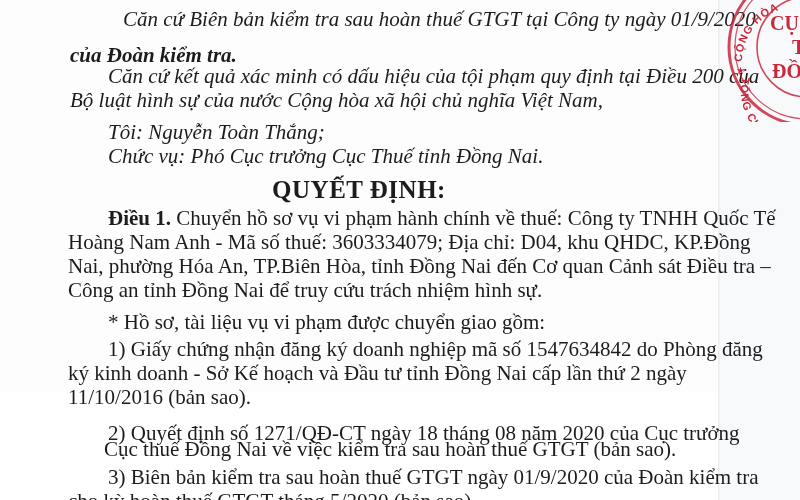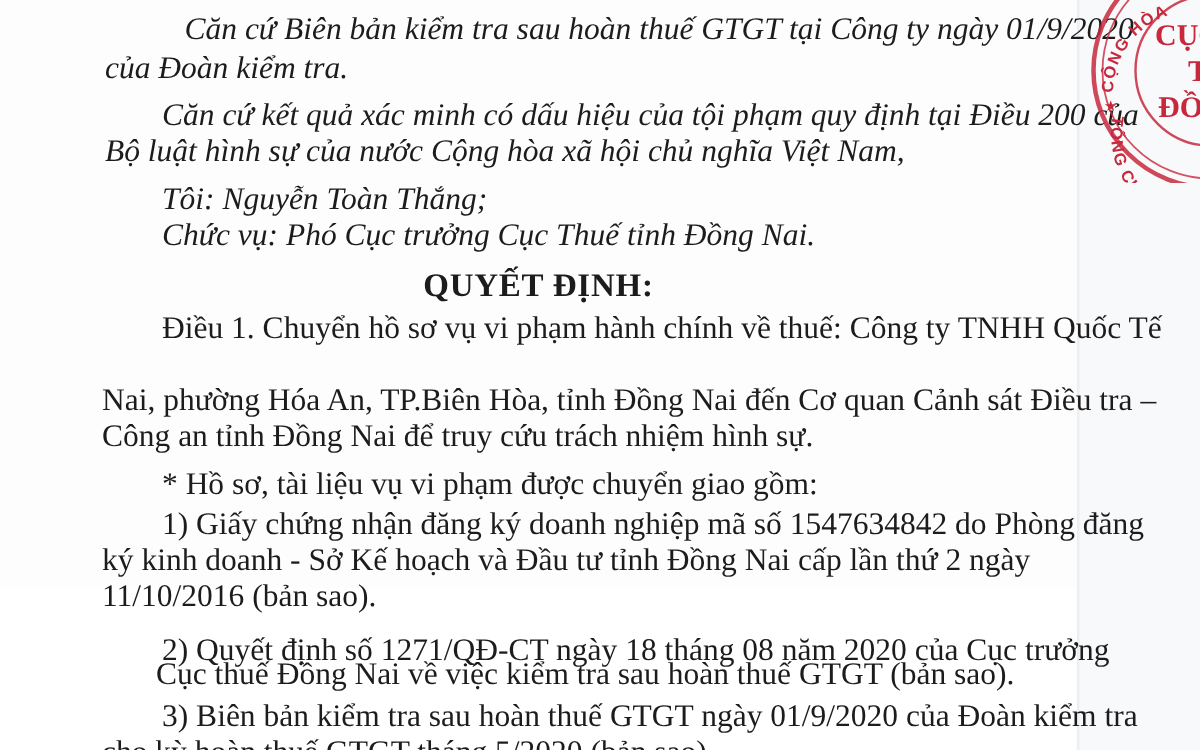--- a/index.html
+++ b/index.html
@@ -25,56 +25,57 @@
     .right-shade {
       position: absolute;
       left: 720px; top: 0; width: 80px; height: 500px;
       background: #f8f9fb;
     }
     .line {
       position: absolute;
       white-space: nowrap;
     }
     .it { font-style: italic; }
-    .b { font-weight: normal; }
+    .b { font-weight: bold; }
     .title {
       position: absolute;
       left: 0; width: 718px;
       text-align: center;
       font-weight: bold;
-      font-size: 22px;
+      font-size: 25px;
       letter-spacing: 0.5px;
     }
     .stamp {
       position: absolute;
       left: 712px; top: -38px;
       width: 170px; height: 160px;
     }
   </style>
 </head>
 <body>
 
 <div class="page">
   <div class="right-shade"></div>
   <div class="fold"></div>
 
   <div class="line it" style="left:123px; top:7px;">Căn cứ Biên bản kiểm tra sau hoàn thuế GTGT tại Công ty ngày 01/9/2020</div>
-  <div class="line it" style="left:70px; top:33px;">của Đoàn kiểm tra.</div>
+  <div class="line it" style="left:70px; top:43px;font-weight:bold;">của Đoàn kiểm tra.</div>
 
   <div class="line it" style="left:108px; top:64px;">Căn cứ kết quả xác minh có dấu hiệu của tội phạm quy định tại Điều 200 của</div>
   <div class="line it" style="left:70px; top:88px;">Bộ luật hình sự của nước Cộng hòa xã hội chủ nghĩa Việt Nam,</div>
 
   <div class="line it" style="left:108px; top:120px;">Tôi: Nguyễn Toàn Thắng;</div>
   <div class="line it" style="left:108px; top:144px;">Chức vụ: Phó Cục trưởng Cục Thuế tỉnh Đồng Nai.</div>
 
   <div class="title" style="top:178px;">QUYẾT ĐỊNH:</div>
 
   <div class="line" style="left:108px; top:206px;">
     <span class="b">Điều 1.</span><span> Chuyển hồ sơ vụ vi phạm hành chính về thuế: Công ty TNHH Quốc Tế</span>
   </div>
+  <div class="line" style="left:68px; top:230px;">Hoàng Nam Anh - Mã số thuế: 3603334079; Địa chỉ: D04, khu QHDC, KP.Đồng</div>
   <div class="line" style="left:68px; top:254px;">Nai, phường Hóa An, TP.Biên Hòa, tỉnh Đồng Nai đến Cơ quan Cảnh sát Điều tra –</div>
   <div class="line" style="left:68px; top:278px;">Công an tỉnh Đồng Nai để truy cứu trách nhiệm hình sự.</div>
 
   <div class="line" style="left:108px; top:310px;">* Hồ sơ, tài liệu vụ vi phạm được chuyển giao gồm:</div>
 
   <div class="line" style="left:108px; top:337px;">1) Giấy chứng nhận đăng ký doanh nghiệp mã số 1547634842 do Phòng đăng</div>
   <div class="line" style="left:68px; top:361px;">ký kinh doanh - Sở Kế hoạch và Đầu tư tỉnh Đồng Nai cấp lần thứ 2 ngày</div>
   <div class="line" style="left:68px; top:385px;">11/10/2016 (bản sao).</div>
 
   <div class="line" style="left:108px; top:421px;">2) Quyết định số 1271/QĐ-CT ngày 18 tháng 08 năm 2020 của Cục trưởng</div>

